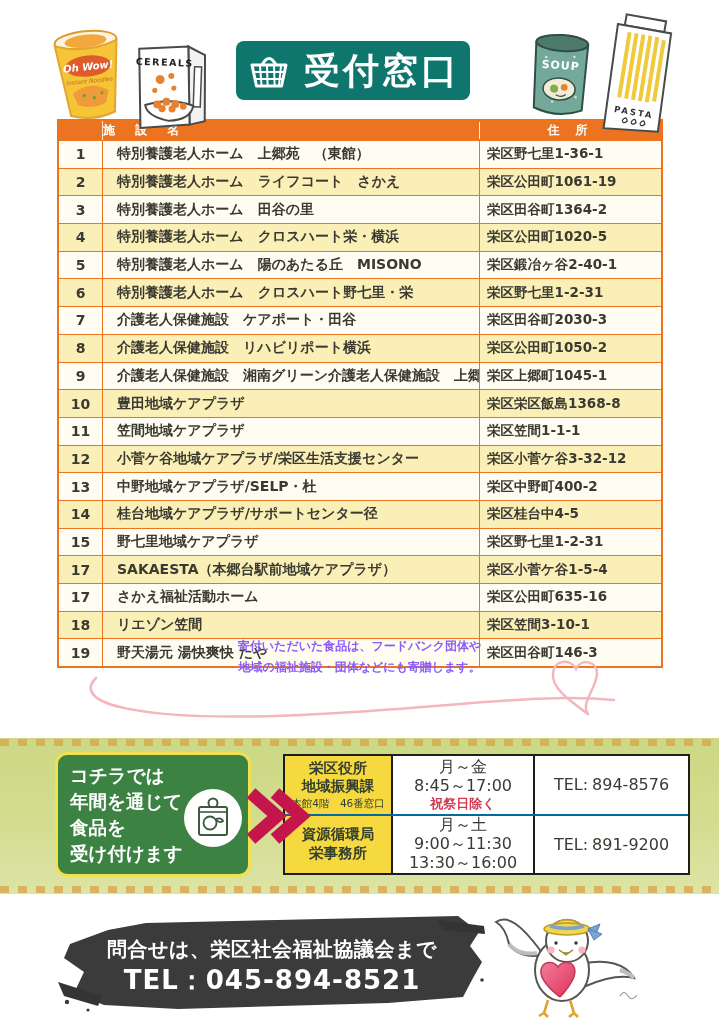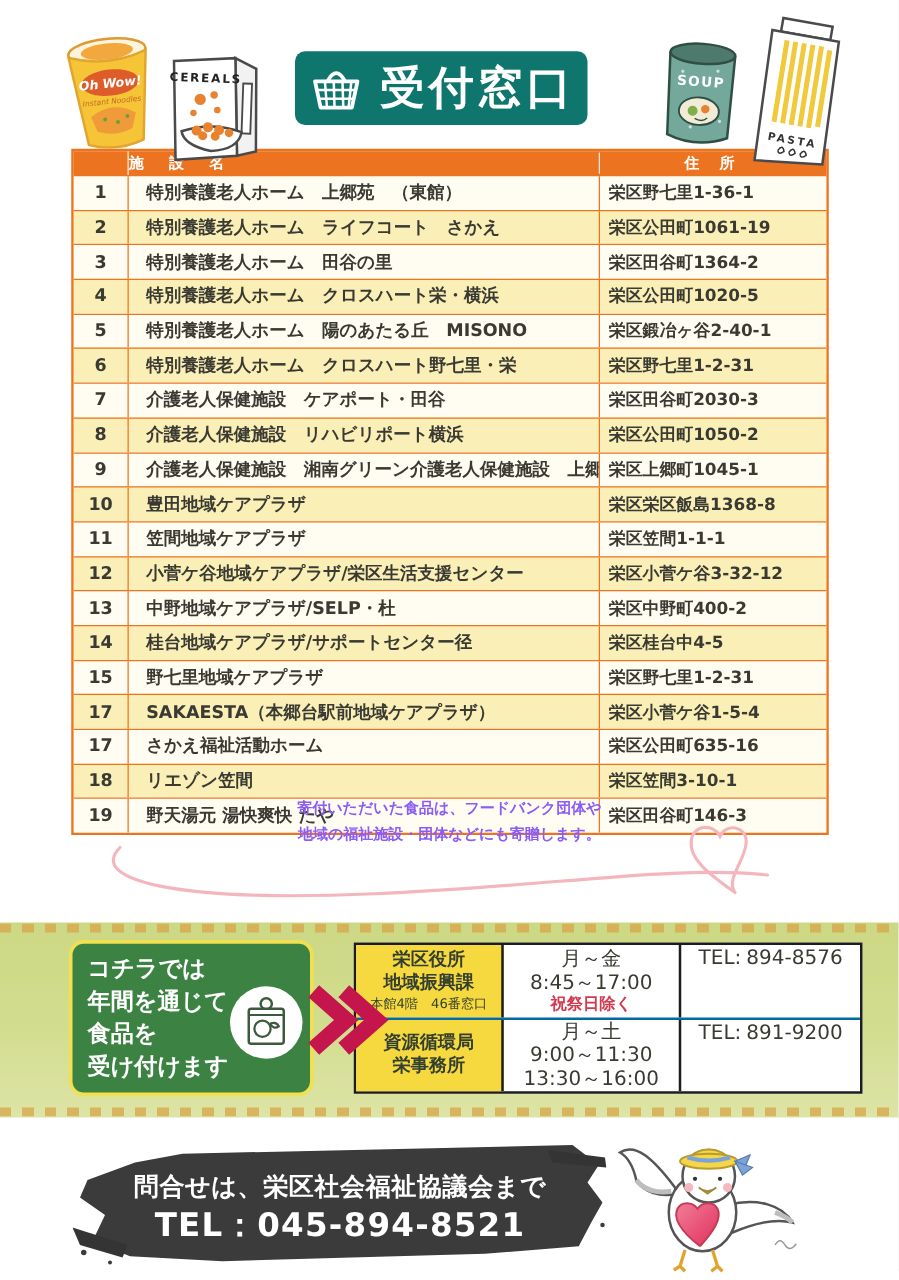--- a/index.html
+++ b/index.html
@@ -69,31 +69,31 @@
     display:flex; align-items:center; justify-content:center;
   }
   .chevrons { position:absolute; left:243px; top:48px; z-index:5; }
   
   .office-table {
     position:absolute; left:283px; top:16px; width:407px; height:121px;
     border:2px solid #1d1d1d; background:#fff; display:flex; flex-direction:column; z-index:3;
   }
   .office-row { display:flex; flex:1; }
   .office-row + .office-row { border-top:2px solid #0369a1; }
-  .office-label { width:118px; background:#f6d83f; border-right:2px solid #1d1d1d;
+  .office-label { width:108px; background:#f6d83f; border-right:2px solid #1d1d1d;
     display:flex; flex-direction:column; align-items:center; justify-content:center;
     font-size:14.5px; font-weight:bold; line-height:1.3; color:#34402f; padding:2px; }
   .office-note { font-size:10.5px; font-weight:400; margin-top:1px; white-space:nowrap; }
   .office-hours { width:142px; border-right:2px solid #1d1d1d;
     display:flex; flex-direction:column; align-items:center; justify-content:center;
     line-height:1.18; }
   .office-days { font-size:16px; }
   .office-time { font-size:16px; }
   .office-caution { font-size:13px; color:#d23a50; font-weight:600; }
-  .office-tel { flex:1; display:flex; justify-content:center;
+  .office-tel { flex:1; display:flex; align-items:center; justify-content:center;
     gap:4px; font-size:16px; }
   
   .black-banner { position:absolute; left:58px; top:910px; width:428px; height:104px; z-index:2; }
   .black-banner .txt { position:absolute; left:0; width:428px; text-align:center;
     color:#fff; font-weight:bold; }
   .black-banner .l1 { top:26px; font-size:20px; letter-spacing:.5px; }
   .black-banner .l2 { top:53px; font-size:26px; letter-spacing:1px; }
   .bird { position:absolute; left:488px; top:900px; z-index:2; }
 </style>
 </head>

